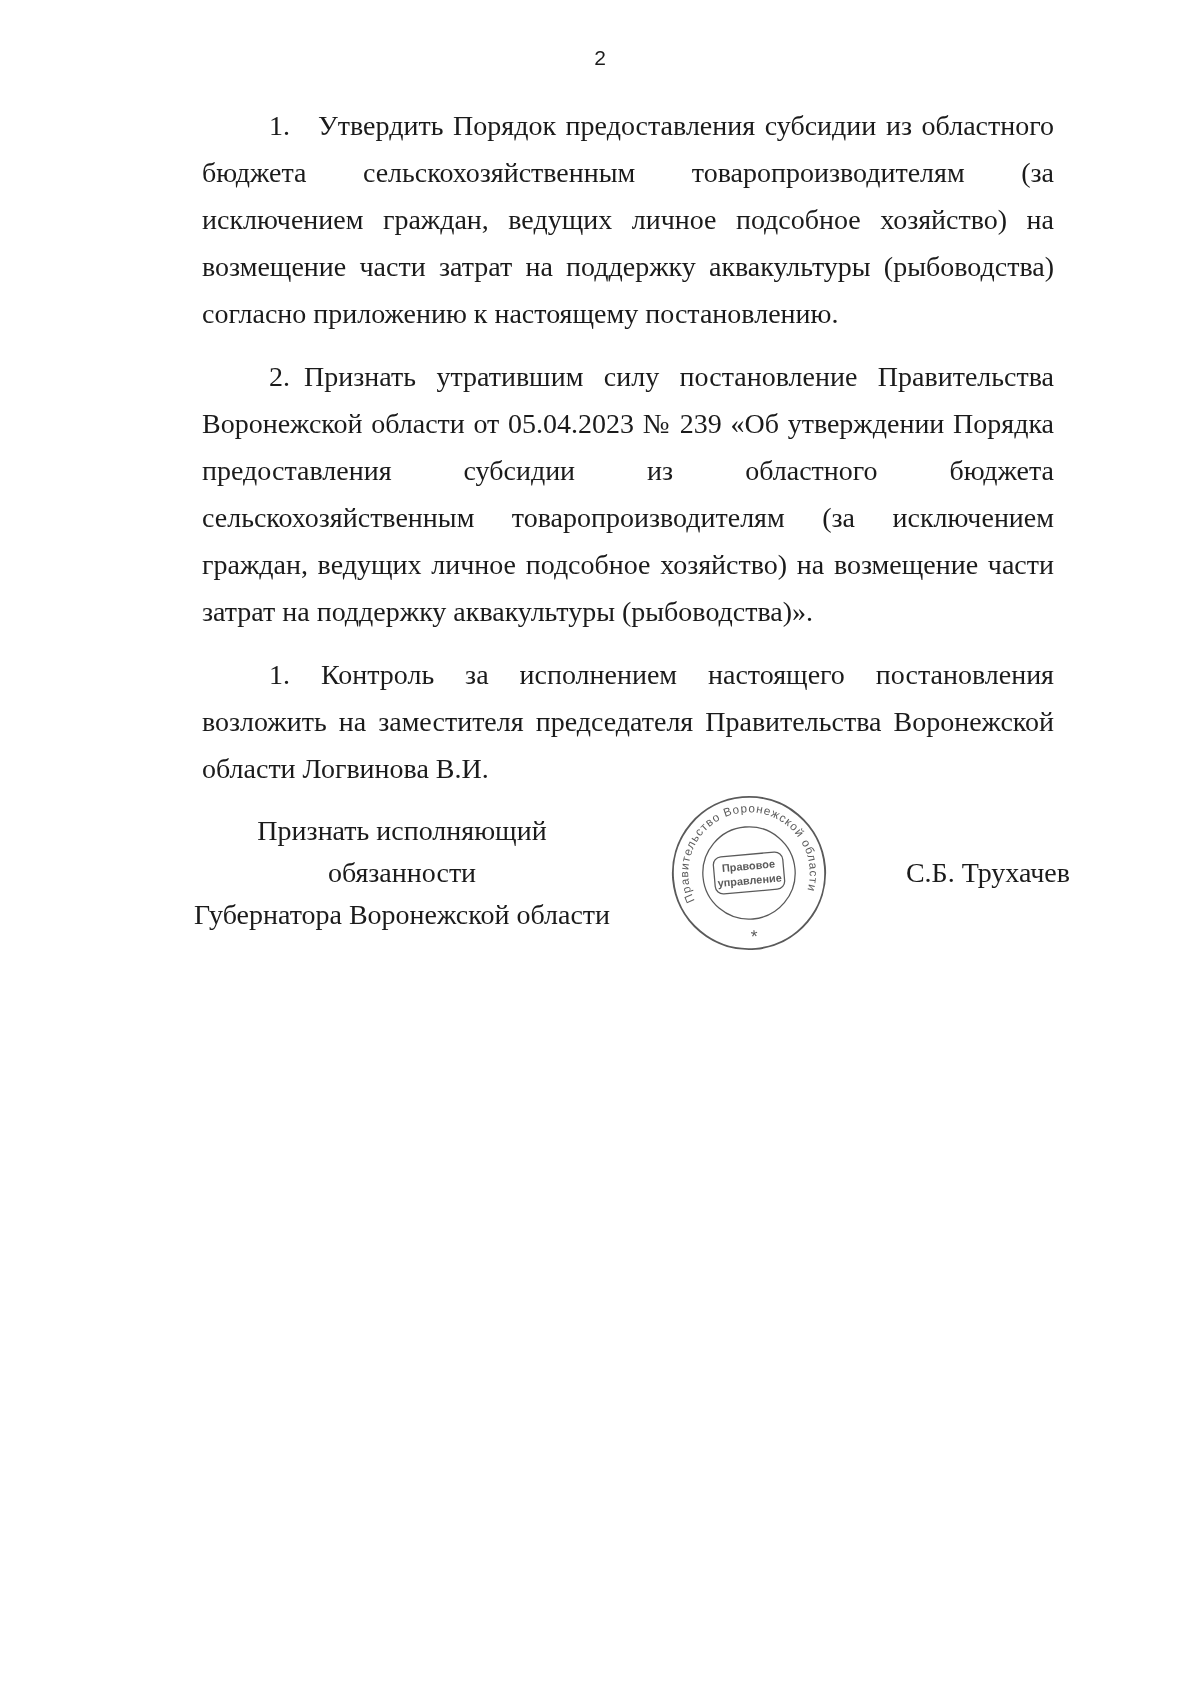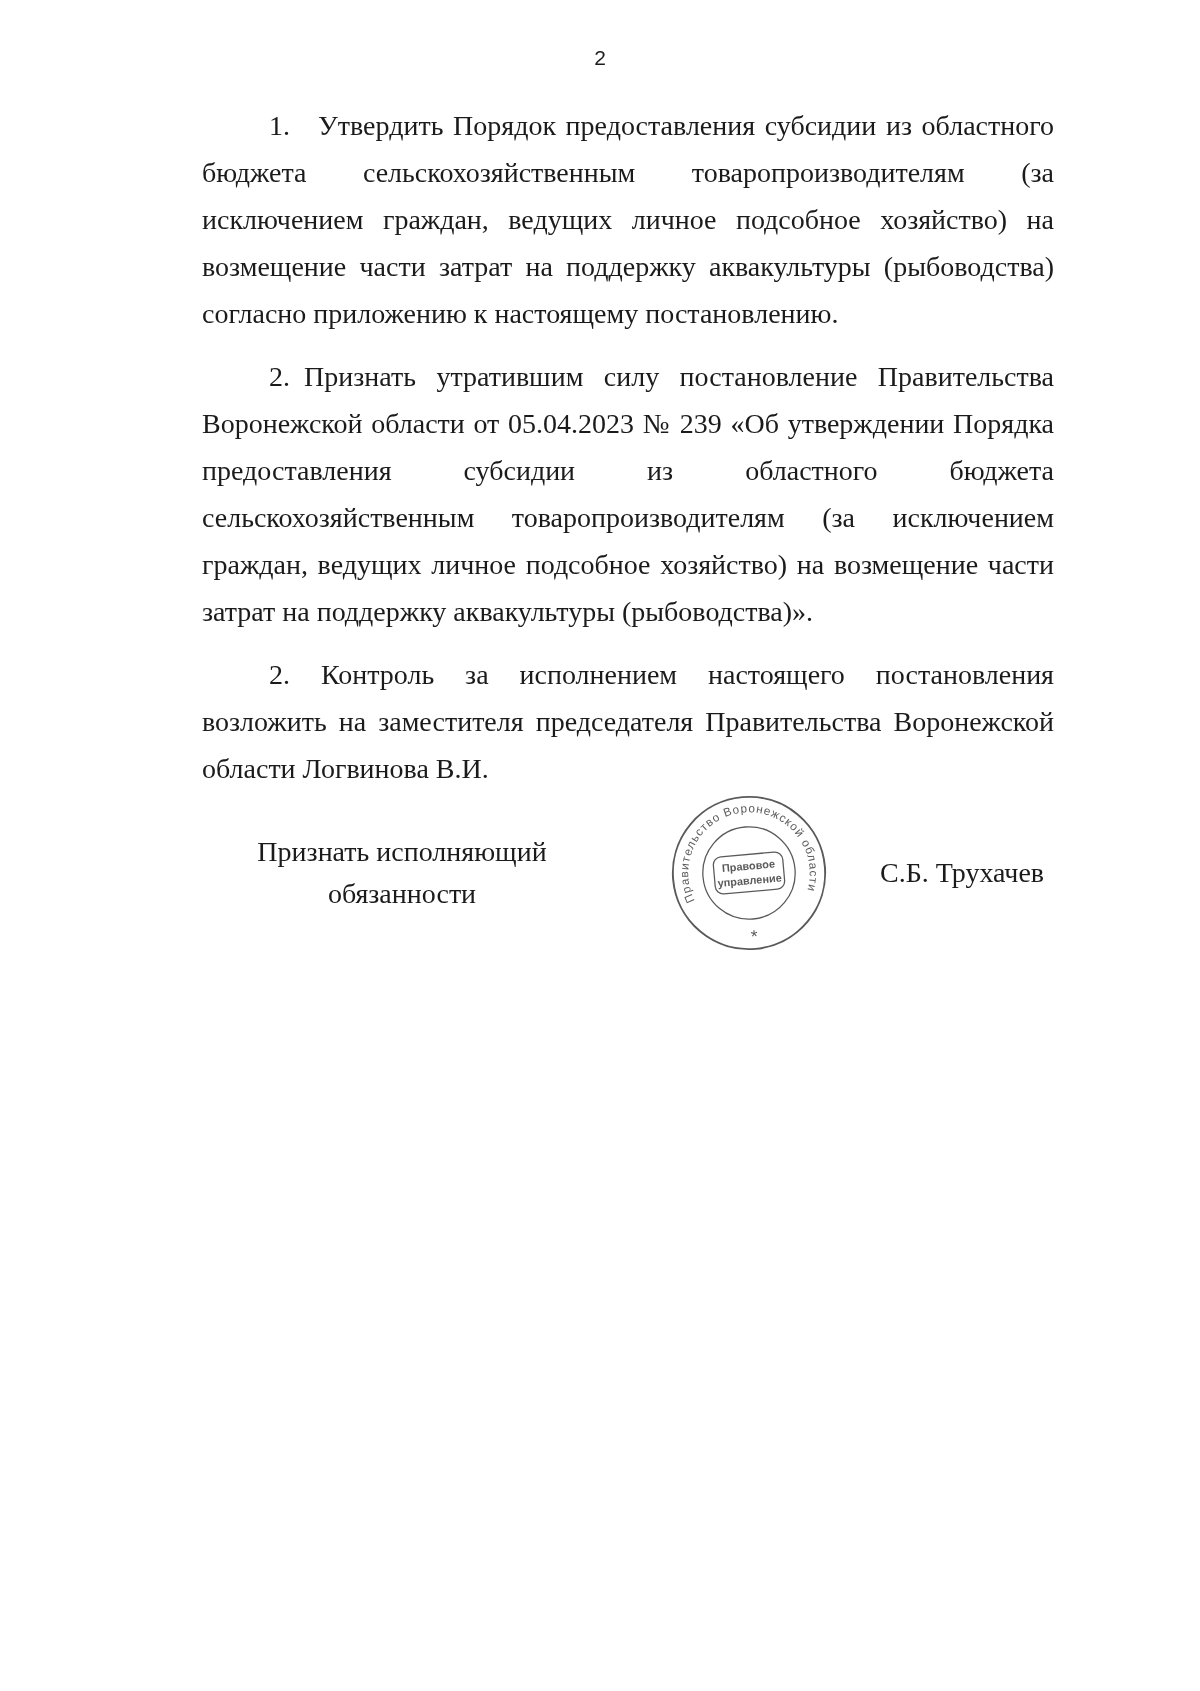--- a/index.html
+++ b/index.html
@@ -59,21 +59,21 @@
   }
   .stamp-wrap {
     width: 162px;
     height: 162px;
     transform: rotate(-5deg);
     opacity: 0.92;
     flex: 0 0 auto;
   }
   .sig-name {
     width: 190px;
-    text-align: left;
+    text-align: right;
     font-size: 28px;
     white-space: nowrap;
   }
   .stamp-wrap svg {
     display: block;
     width: 100%;
     height: 100%;
   }
   .stamp-ring-text {
     font-family: "Liberation Sans", sans-serif;
@@ -98,27 +98,28 @@
 </head>
 <body>
 
 <div class="page">
 
   <div class="page-number">2</div>
 
   <div class="content">
     <p class="para">1.  Утвердить Порядок предоставления субсидии из областного бюджета сельскохозяйственным товаропроизводителям (за исключением граждан, ведущих личное подсобное хозяйство) на возмещение части затрат на поддержку аквакультуры (рыбоводства) согласно приложению к настоящему постановлению.</p>
     <p class="para">2. Признать утратившим силу постановление Правительства Воронежской области от 05.04.2023 № 239 «Об утверждении Порядка предоставления субсидии из областного бюджета сельскохозяйственным товаропроизводителям (за исключением граждан, ведущих личное подсобное хозяйство) на возмещение части затрат на поддержку аквакультуры (рыбоводства)».</p>
-    <p class="para">2. Контроль за исполнением настоящего постановления возложить на заместителя председателя Правительства Воронежской области Логвинова В.И.</p>
+    <p class="para">1. Контроль за исполнением настоящего постановления возложить на заместителя председателя Правительства Воронежской области Логвинова В.И.</p>
   </div>
 
   <div class="signature-row">
 
     <div class="sig-position">
       <div>Признать исполняющий обязанности</div>
+      <div>Губернатора Воронежской области</div>
     </div>
 
     <div class="stamp-wrap">
       <svg viewBox="0 0 200 200">
         <defs>
           <path id="stamp-ring-path" d="M 51.8,157.5 A 75,75 0 1 1 148.2,157.5" fill="none"></path>
         </defs>
         <circle cx="100" cy="100" r="94" fill="none" stroke="#4d4d4d" stroke-width="2.4"></circle>
         <circle cx="100" cy="100" r="57" fill="none" stroke="#4d4d4d" stroke-width="1.6"></circle>
         <text class="stamp-ring-text">

